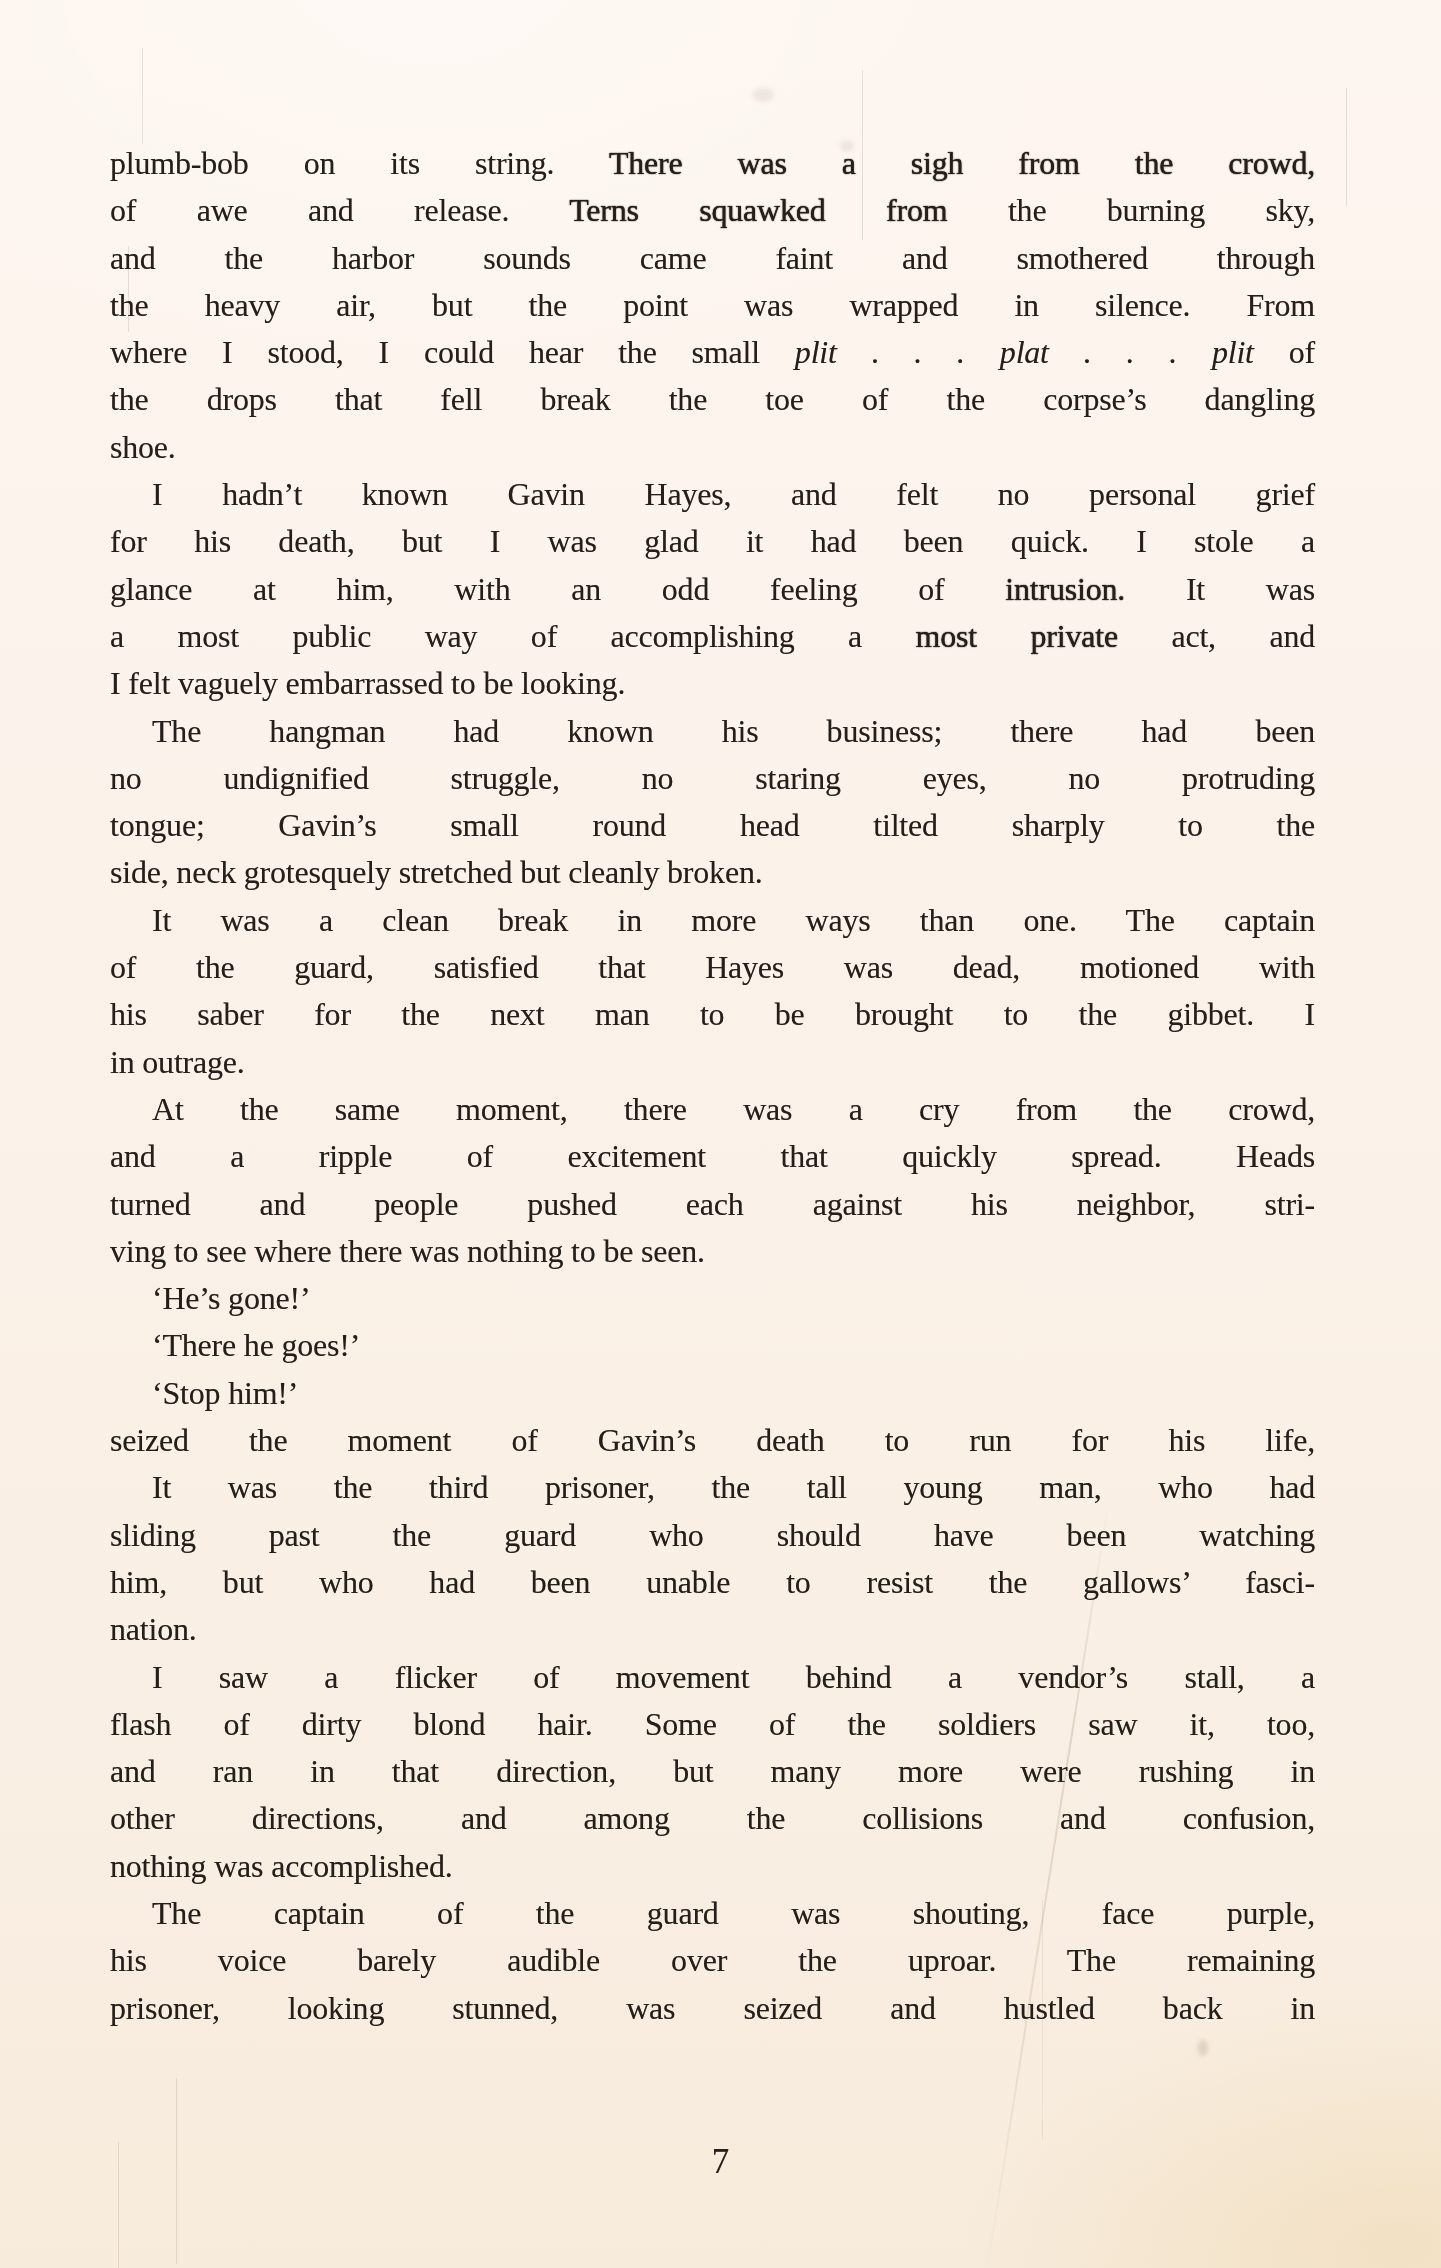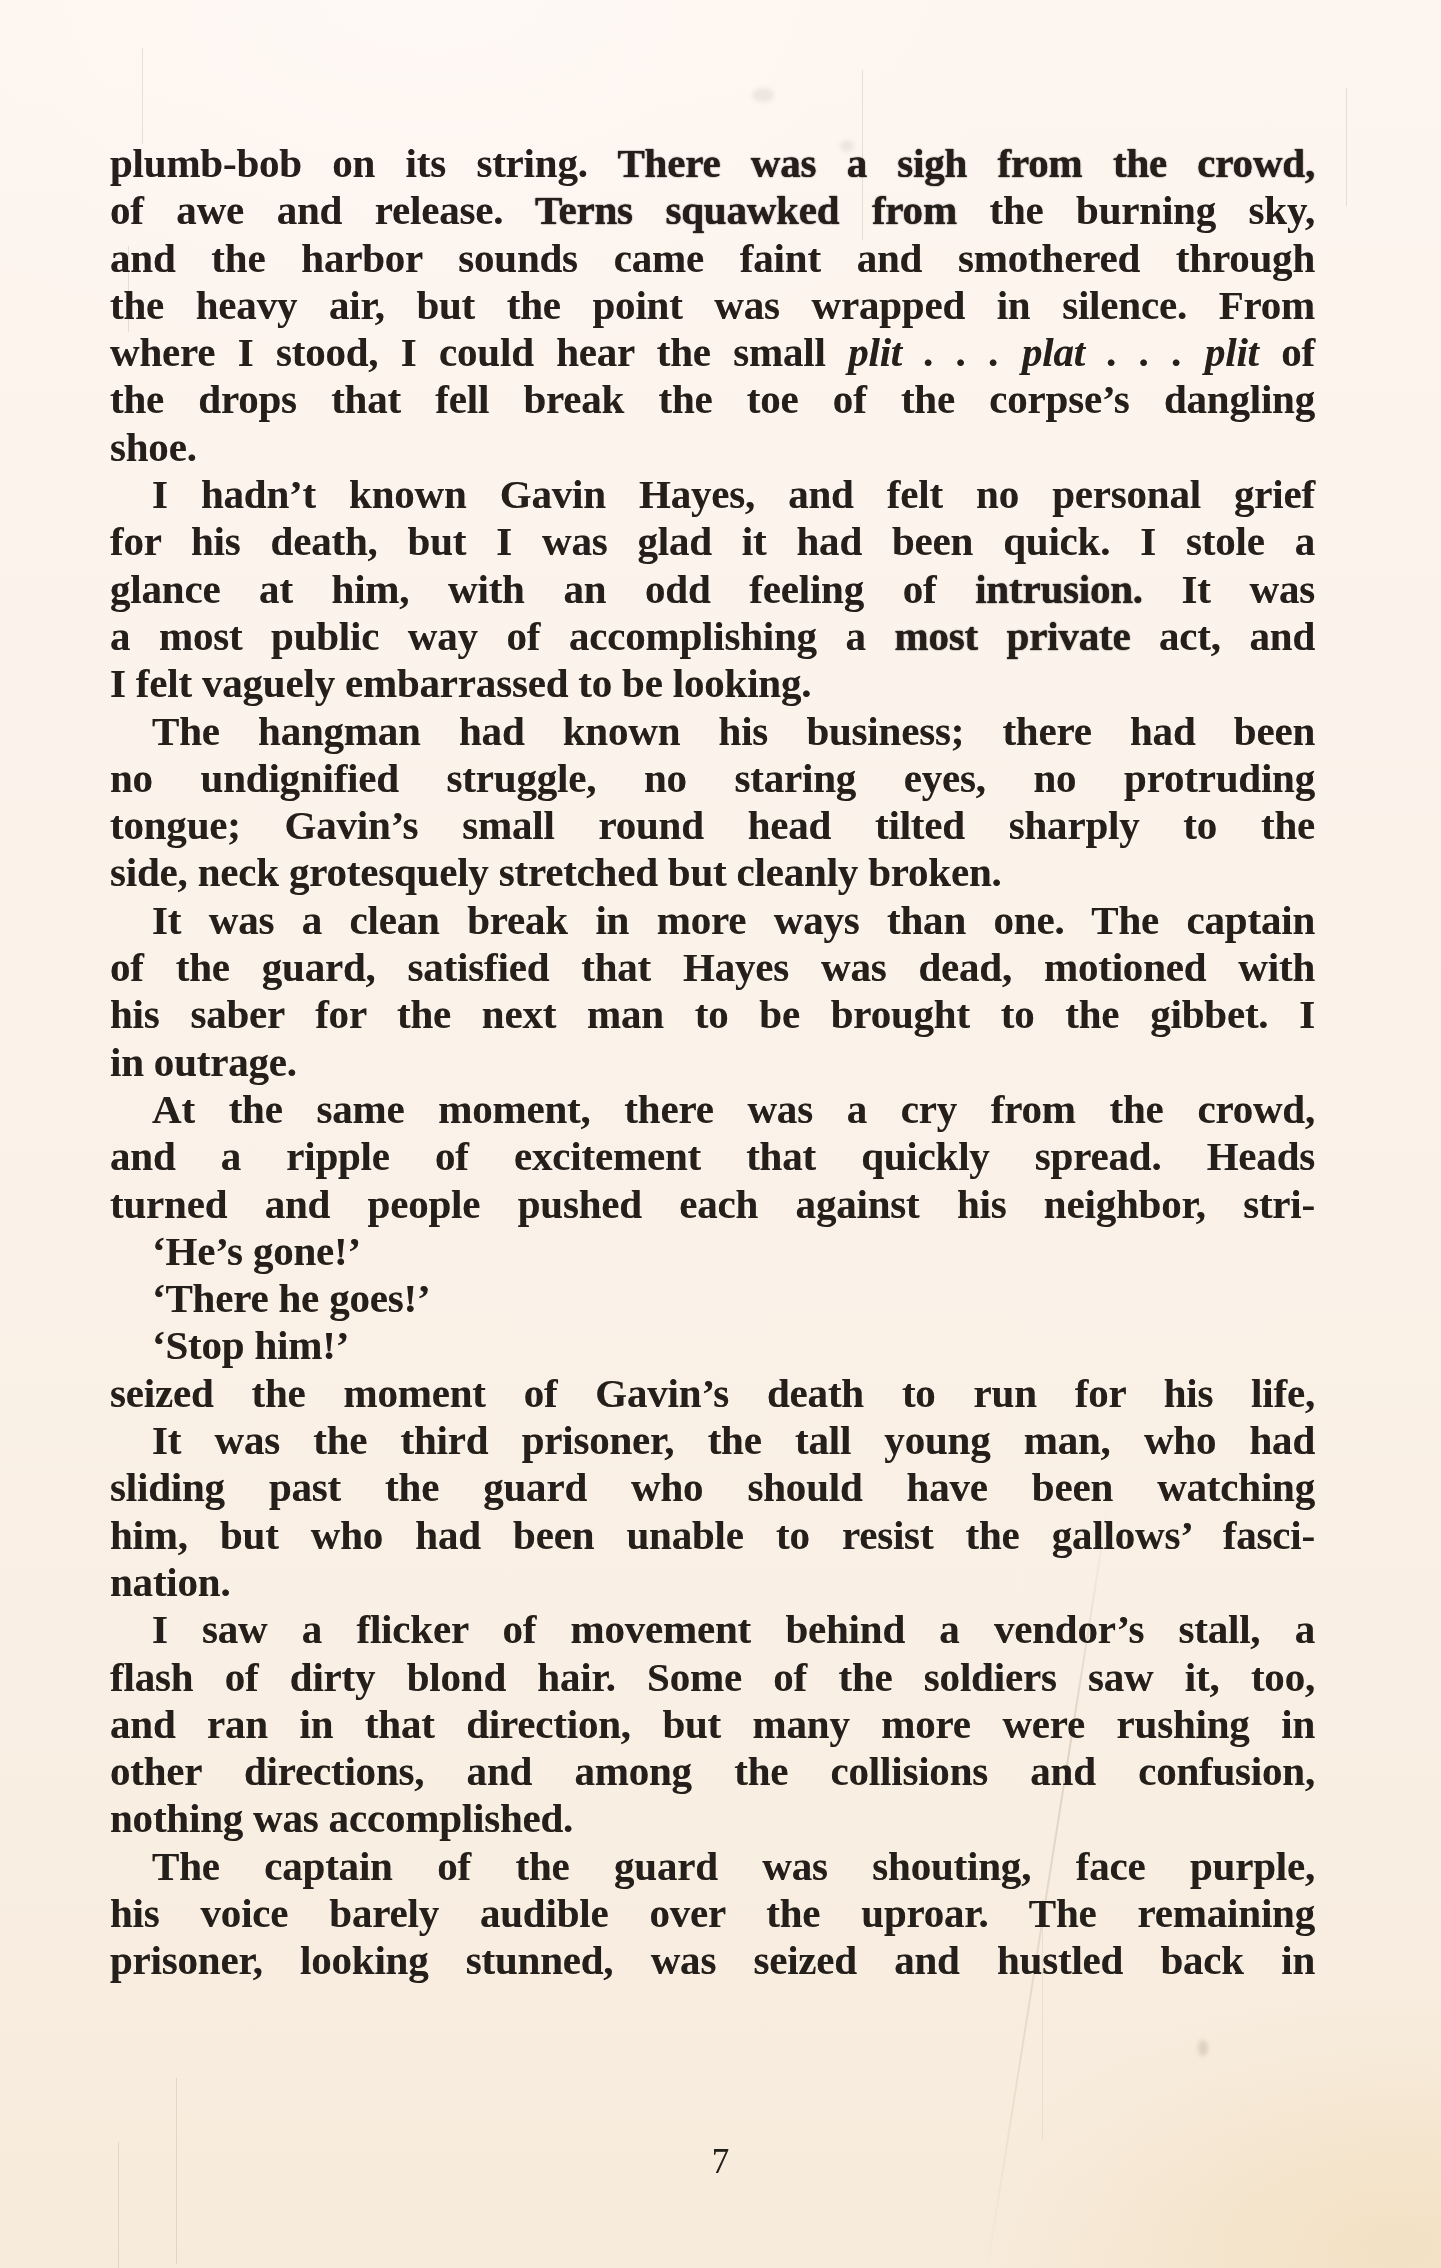--- a/index.html
+++ b/index.html
@@ -22,27 +22,26 @@
     font-family: "Liberation Serif", "DejaVu Serif", serif;
   }
   .text-block {
     position: absolute;
     left: 110px;
     top: 140px;
     width: 1205px;
   }
   .para { margin: 0; padding: 0; }
   .line {
-    font-size: 41px;
+    font-size: 32px;
     line-height: 47.3px;
     letter-spacing: -0.2px;
     white-space: normal;
     text-align: left;
     text-shadow: 0 0 0.4px rgba(30,24,18,0.45);
-    font-weight: bold;
   }
   .line.justify {
     text-align: justify;
     text-align-last: justify;
   }
   .line.indent { text-indent: 42px; }
   .it { font-style: italic; }
   .heavy {
     text-shadow:
       0 0 0.9px currentColor,
@@ -127,20 +126,21 @@
       <div class="para">
         <div class="line justify indent"><span>It was a clean break in more ways than one. The captain</span></div>
         <div class="line justify"><span>of the guard, satisfied that Hayes was dead, motioned with</span></div>
         <div class="line justify"><span>his saber for the next man to be brought to the gibbet. I</span></div>
         <div class="line"><span>in outrage.</span></div>
       </div>
       <div class="para">
         <div class="line justify indent"><span>At the same moment, there was a cry from the crowd,</span></div>
         <div class="line justify"><span>and a ripple of excitement that quickly spread. Heads</span></div>
         <div class="line justify"><span>turned and people pushed each against his neighbor, stri-</span></div>
+        <div class="line"><span>ving to see where there was nothing to be seen.</span></div>
       </div>
       <div class="para">
         <div class="line indent"><span>‘He’s gone!’</span></div>
       </div>
       <div class="para">
         <div class="line indent"><span>‘There he goes!’</span></div>
       </div>
       <div class="para">
         <div class="line indent"><span>‘Stop him!’</span></div>
       </div>

